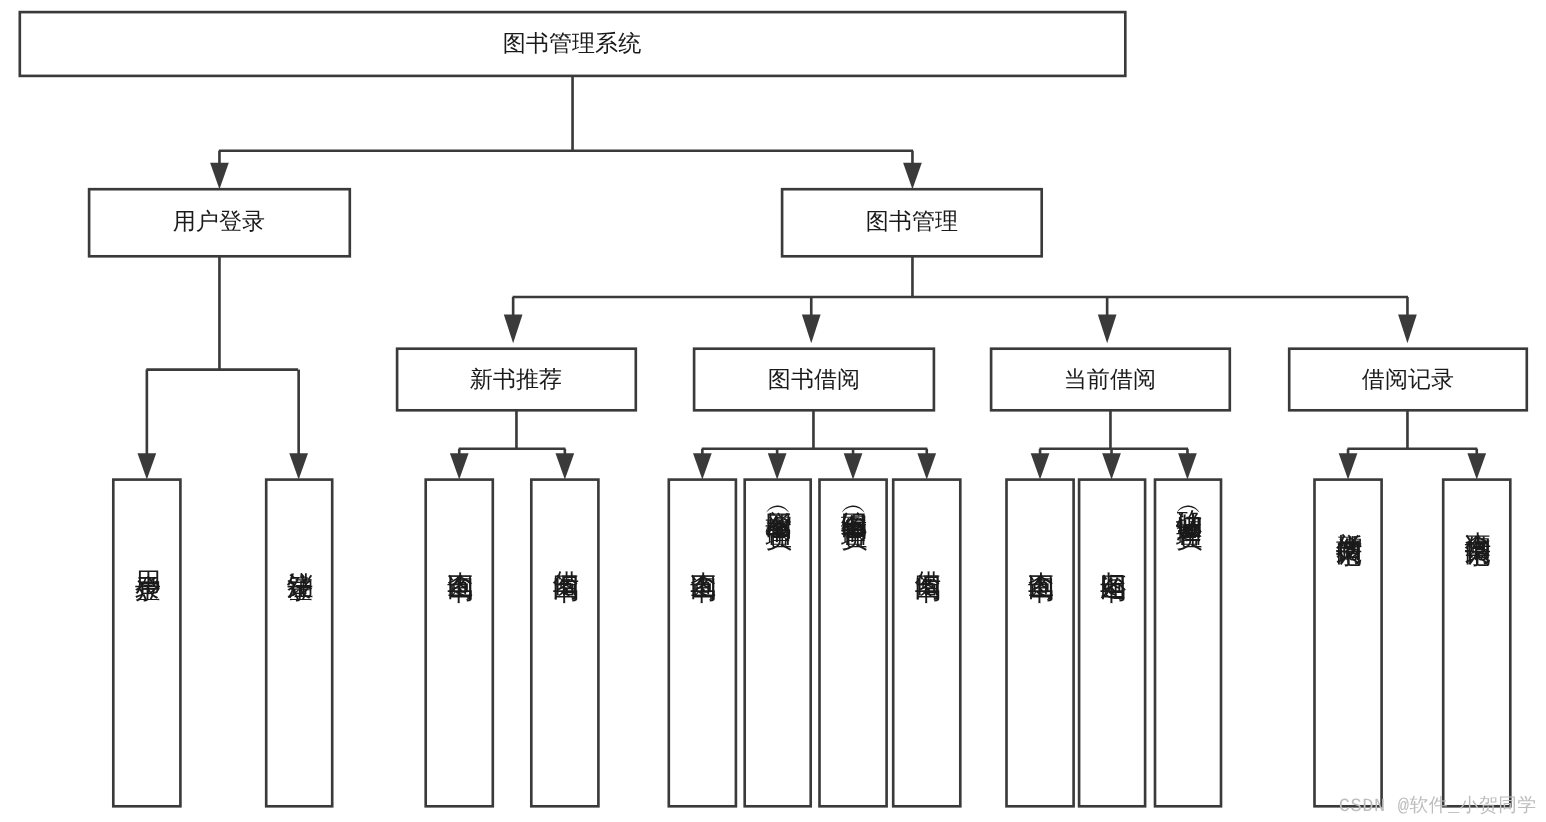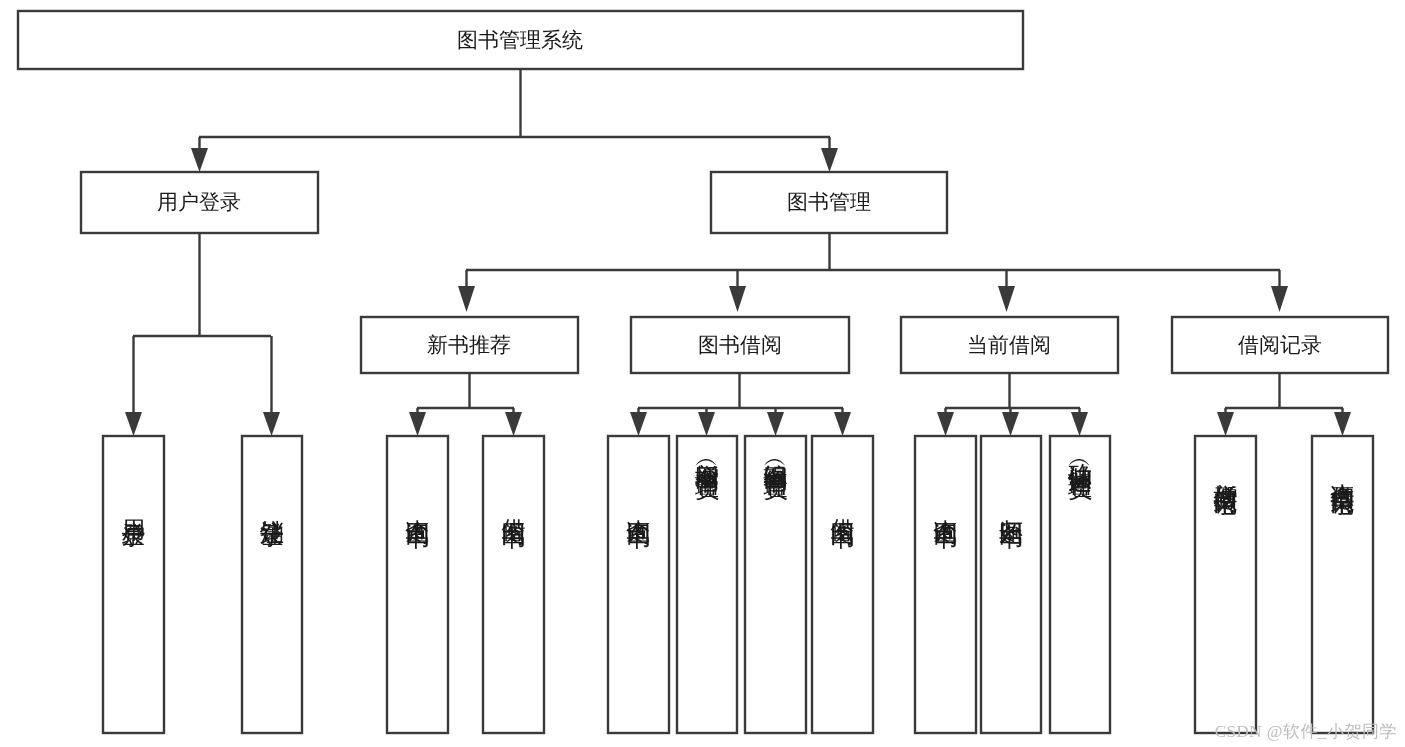--- a/index.html
+++ b/index.html
@@ -64,21 +64,21 @@
     position: absolute;
     display: flex;
     align-items: flex-start;
     justify-content: center;
     pointer-events: none;
   }
   .watermark {
     position: absolute;
     right: 8px;
     bottom: 4px;
-    font-family: Liberation Serif, serif;
+    font-family: Liberation Mono, monospace;
     font-size: 17px;
     color: #bdbdbd;
     letter-spacing: 0.5px;
     white-space: nowrap;
     user-select: none;
   }
 </style>
 </head>
 <body>
 

